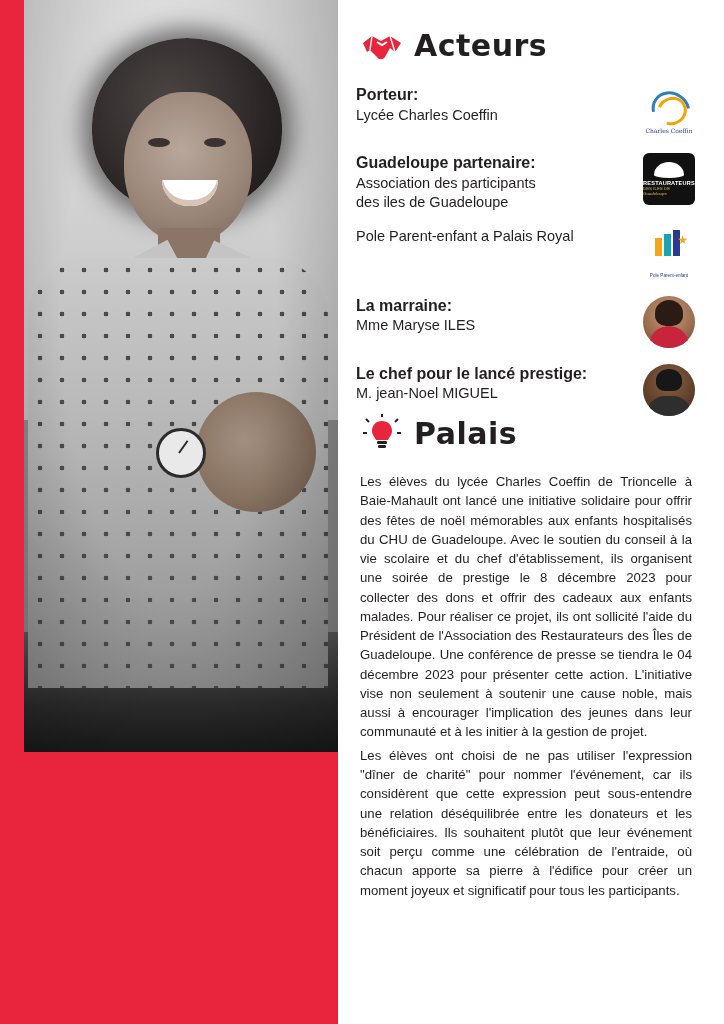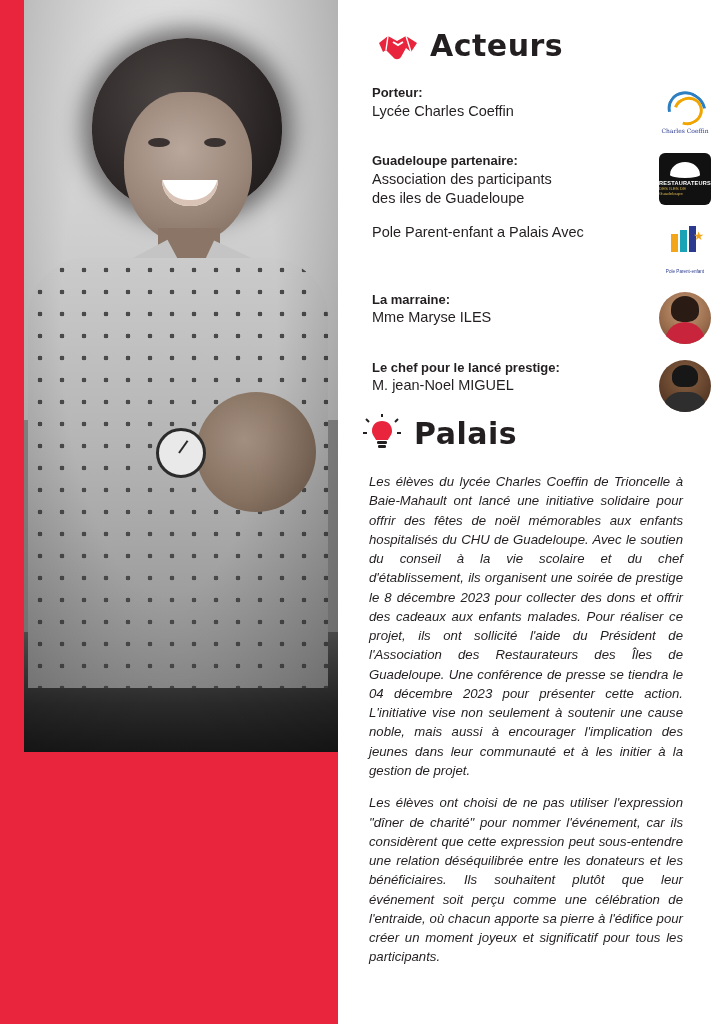--- a/index.html
+++ b/index.html
@@ -189,39 +189,39 @@
     font-weight: bold;
     font-size: 30px;
     letter-spacing: 0.5px;
     color: #231f20;
     line-height: 1;
   }
 
   
   .actors {
     position: absolute;
-    left: 16px;
+    left: 0;
     top: 24px;
     width: 340px;
   }
   .actors-head { margin-left: 4px; }
   .actors-list {
     margin-top: 16px;
     position: relative;
   }
   .actor-row {
     display: flex;
     align-items: flex-start;
     justify-content: space-between;
     gap: 10px;
     margin-bottom: 14px;
   }
   .actor-text { flex: 1 1 auto; }
   .actor-role {
-    font-size: 13px;
+    font-size: 16px;
     font-weight: bold;
     color: #231f20;
     line-height: 1.35;
   }
   .actor-name {
     font-size: 14.5px;
     color: #231f20;
     line-height: 1.35;
   }
   .actor-logo {
@@ -388,22 +388,21 @@
   }
   .projet-head { margin-left: 4px; }
   .projet-body {
     margin-top: 16px;
     font-size: 13.2px;
     line-height: 1.46;
     color: #231f20;
     text-align: justify;
   }
   .projet-body p {
-    margin: 13px;
-    font-style: italic;
+    margin: 4px;
   }
 
   
   .icon-handshake svg, .icon-bulb svg { display: block; }
 </style>
 </head>
 <body>
 
 <div class="page">
 
@@ -470,21 +469,21 @@
             <div class="logo-resto">
               <span class="crest"></span>
               <span class="t1">RESTAURATEURS</span>
               <span class="t2">DES ILES DE Guadeloupe</span>
             </div>
           </div>
         </div>
 
         <div class="actor-row">
           <div class="actor-text">
-            <div class="actor-name">Pole Parent-enfant a Palais Avec</div>
+            <div class="actor-name">Pole Parent-enfant a Palais Royal</div>
           </div>
           <div class="actor-logo">
             <div class="logo-pole">
               <span class="bars"></span>
               <span class="b b1" style="left:12px;top:10px;height:18px;position:absolute;"></span>
               <span class="b b2" style="left:21px;top:6px;height:22px;position:absolute;"></span>
               <span class="b b3" style="left:30px;top:2px;height:26px;position:absolute;"></span>
               <span class="star">★</span>
               <span class="cap">Pole Parent-enfant</span>
             </div>

